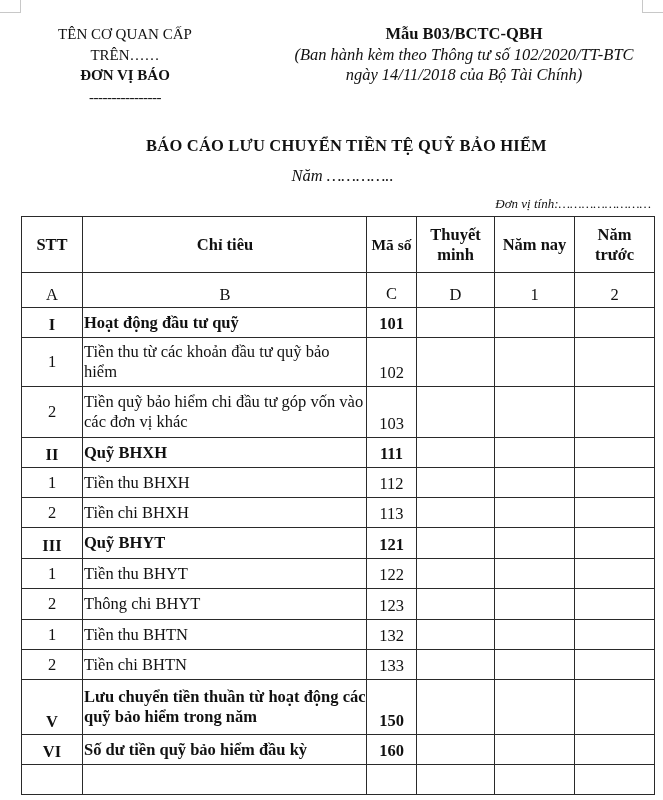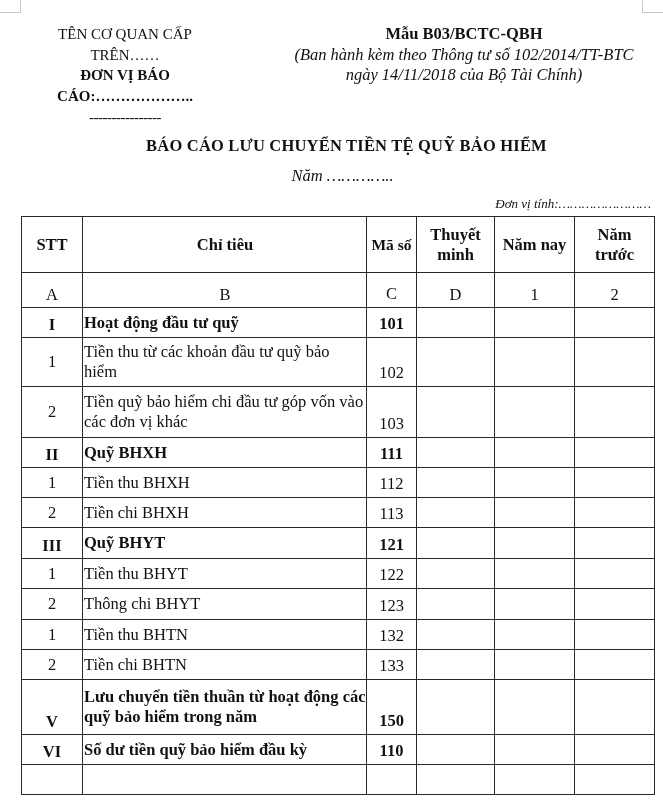--- a/index.html
+++ b/index.html
@@ -117,27 +117,26 @@
 </head>
 <body>
 
 <div class="corner-mark corner-tl"></div>
 <div class="corner-mark corner-tr"></div>
 
 <div class="hdr-left">
   <div>TÊN CƠ QUAN CẤP</div>
   <div>TRÊN……</div>
   <div class="bold">ĐƠN VỊ BÁO</div>
-  <div class="bold">CÁO:………………..</div>
   <div class="dash">----------------</div>
 </div>
 
 <div class="hdr-right">
   <div class="form-code">Mẫu B03/BCTC-QBH</div>
-  <div class="italic">(Ban hành kèm theo Thông tư số 102/2014/TT-BTC</div>
+  <div class="italic">(Ban hành kèm theo Thông tư số 102/2020/TT-BTC</div>
   <div class="italic">ngày 14/11/2018 của Bộ Tài Chính)</div>
 </div>
 
 <div class="title">BÁO CÁO LƯU CHUYỂN TIỀN TỆ QUỸ BẢO HIỂM</div>
 <div class="year">Năm …………..</div>
 <div class="unit">Đơn vị tính:……………………</div>
 
 <table class="report">
   <thead>
     <tr class="th-head">
@@ -256,21 +255,21 @@
         <td class="c-stt">V</td>
         <td class="c-name">Lưu chuyển tiền thuần từ hoạt động các quỹ bảo hiểm trong năm</td>
         <td class="c-code">150</td>
         <td class="c-note"></td>
         <td class="c-cur"></td>
         <td class="c-prev"></td>
       </tr>
       <tr class="section" style="height: 30px;">
         <td class="c-stt">VI</td>
         <td class="c-name">Số dư tiền quỹ bảo hiểm đầu kỳ</td>
-        <td class="c-code">110</td>
+        <td class="c-code">160</td>
         <td class="c-note"></td>
         <td class="c-cur"></td>
         <td class="c-prev"></td>
       </tr>
       <tr class="item" style="height: 30px;">
         <td class="c-stt"></td>
         <td class="c-name"></td>
         <td class="c-code"></td>
         <td class="c-note"></td>
         <td class="c-cur"></td>

